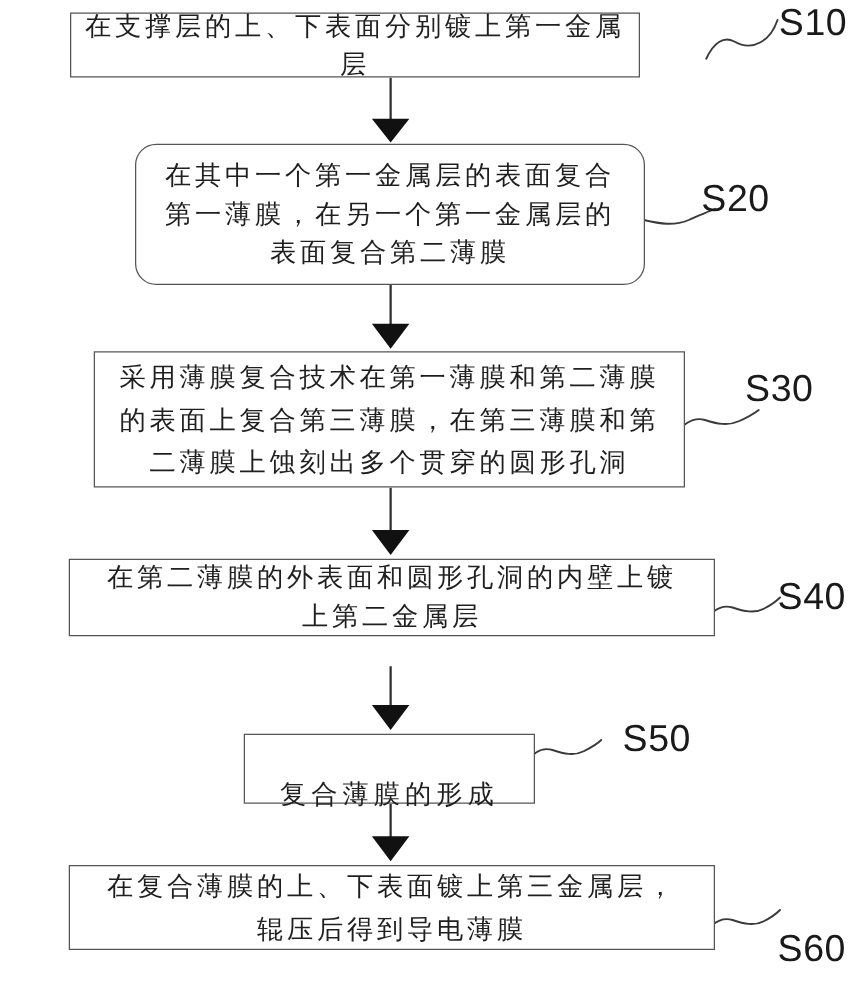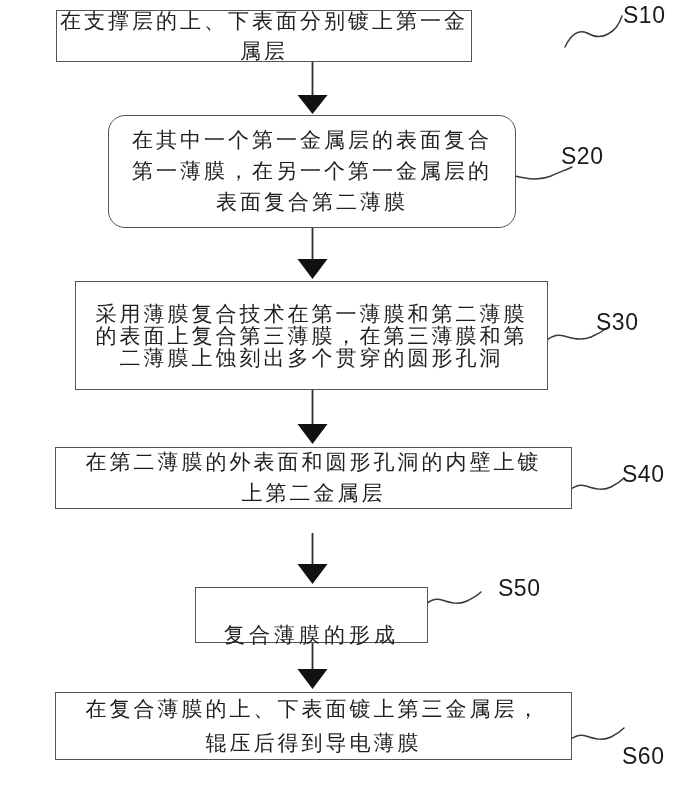--- a/index.html
+++ b/index.html
@@ -35,28 +35,28 @@
     font-family: "DejaVu Serif", "Liberation Serif", serif;
     font-size: 21px;
     letter-spacing: 3px;
     color: #1f1f1f;
     text-align: center;
     white-space: pre-line;
     line-height: 32px;
   }
   .b1 .step-text { line-height: 30px; }
   .b2 .step-text { line-height: 31px; }
-  .b3 .step-text { line-height: 22px; }
+  .b3 .step-text { line-height: 34px; }
   .b4 .step-text { line-height: 31px; }
   .b5 .step-text { letter-spacing: 4px; margin-top: 40px; }
   .b6 .step-text { line-height: 34px; }
   .step-label {
     position: absolute;
     font-family: "Liberation Sans", sans-serif;
-    font-size: 23px;
+    font-size: 30px;
     font-weight: 500;
     color: #1a1a1a;
     line-height: 1;
     letter-spacing: 0.5px;
   }
 </style>
 </head>
 <body>
 
 <div class="canvas">
@@ -85,21 +85,21 @@
     </g>
 
     <path d="M 565 47 C 571 34, 579 29, 587 33 C 594 37, 601 38, 608 34 C 614 31, 619 25, 622 16" fill="none" stroke="#3a3a3a" stroke-width="1.5" stroke-linecap="round"></path>
     <path d="M 478 201 C 488 184, 501 173, 515 176 C 528 179, 539 181, 551 176 C 559 172, 566 170, 572 167" fill="none" stroke="#3a3a3a" stroke-width="1.5" stroke-linecap="round"></path>
     <path d="M 536 354 C 544 340, 554 333, 564 336 C 573 339, 582 341, 591 337 C 598 334, 603 331, 607 328" fill="none" stroke="#3a3a3a" stroke-width="1.5" stroke-linecap="round"></path>
     <path d="M 559 504 C 567 490, 576 483, 586 486 C 595 489, 603 491, 611 487 C 617 484, 621 481, 624 478" fill="none" stroke="#3a3a3a" stroke-width="1.5" stroke-linecap="round"></path>
     <path d="M 415 619 C 423 604, 432 597, 442 600 C 451 603, 459 605, 467 601 C 473 598, 478 595, 481 592" fill="none" stroke="#3a3a3a" stroke-width="1.5" stroke-linecap="round"></path>
     <path d="M 559 754 C 567 740, 576 733, 586 736 C 595 739, 603 741, 611 737 C 617 734, 621 731, 624 728" fill="none" stroke="#3a3a3a" stroke-width="1.5" stroke-linecap="round"></path>
   </svg>
 
-  <div class="step-box b1" style="left:56px; top:10px; width:416px; height:52px;">
+  <div class="step-box b1" style="left:56px; top:10px; width:456px; height:52px;">
     <div class="step-text">在支撑层的上、下表面分别镀上第一金属层</div>
   </div>
 
   <div class="step-box b2" style="left:108px; top:115px; width:408px; height:113px;border-radius:17px;">
     <div class="step-text">在其中一个第一金属层的表面复合
 第一薄膜，在另一个第一金属层的
 表面复合第二薄膜</div>
   </div>
 
   <div class="step-box b3" style="left:75px; top:281px; width:473px; height:109px;">
@@ -117,18 +117,18 @@
     <div class="step-text">复合薄膜的形成</div>
   </div>
 
   <div class="step-box b6" style="left:55px; top:692px; width:517px; height:68px;">
     <div class="step-text">在复合薄膜的上、下表面镀上第三金属层，
 辊压后得到导电薄膜</div>
   </div>
 
   <div class="step-label" style="left:623px; top:4px;">S10</div>
   <div class="step-label" style="left:561px; top:145px;">S20</div>
-  <div class="step-label" style="left:596px; top:311px;">S30</div>
+  <div class="step-label" style="left:596px; top:297px;">S30</div>
   <div class="step-label" style="left:622px; top:463px;">S40</div>
   <div class="step-label" style="left:498px; top:577px;">S50</div>
   <div class="step-label" style="left:622px; top:745px;">S60</div>
 
 </div>
 
 </body></html>

